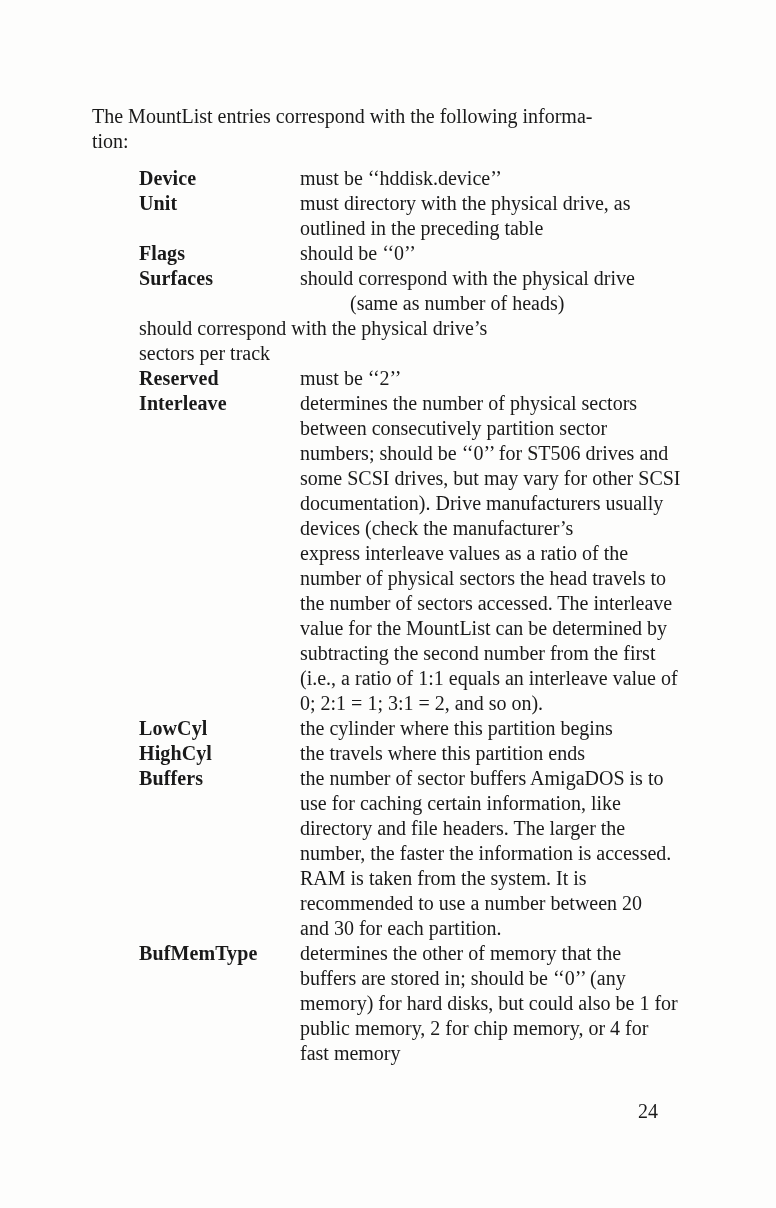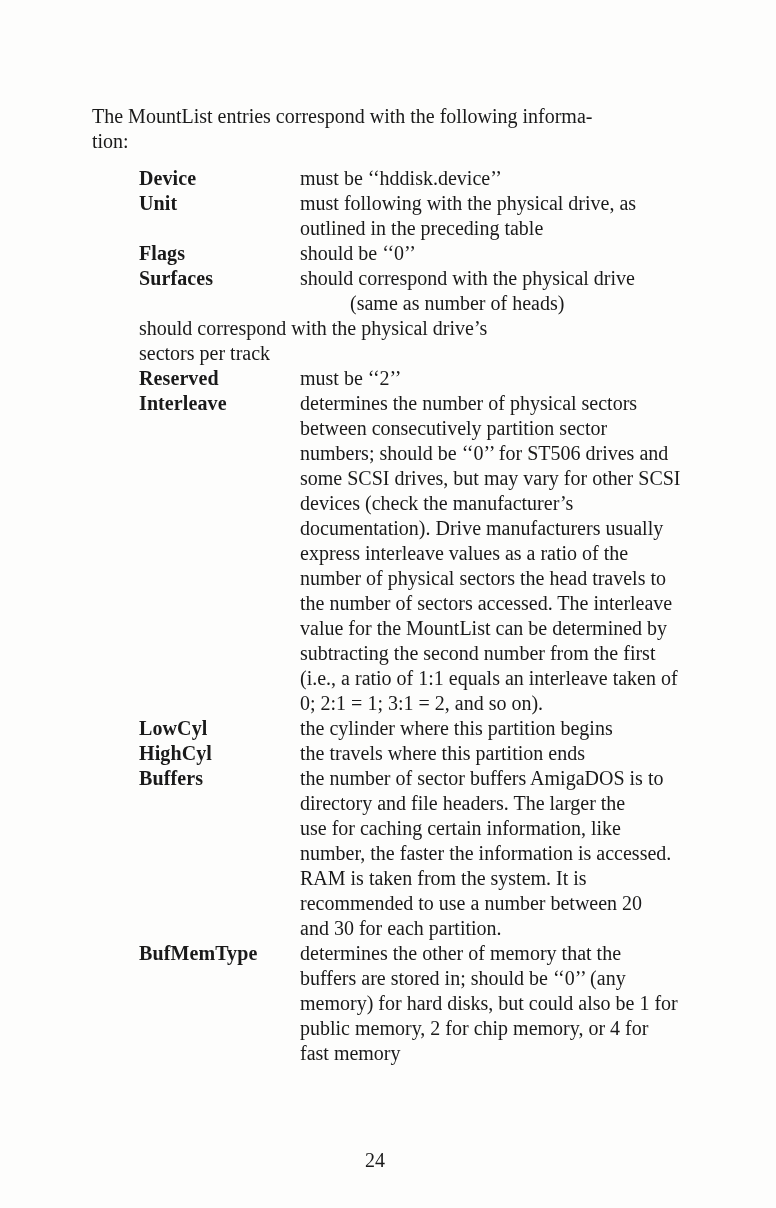--- a/index.html
+++ b/index.html
@@ -42,44 +42,44 @@
   .term {
     font-weight: 700;
     letter-spacing: 0.1px;
   }
   .text-line {
     white-space: pre;
   }
   .page-number {
     position: absolute;
     left: 92px;
-    top: 1148px;
+    top: 1099px;
     width: 566px;
-    text-align: center;
+    text-align: right;
   }
 </style>
 </head>
 <body>
 
 <main class="page">
   <div class="intro">
       <div class="text-line">The MountList entries correspond with the following informa-</div>
       <div class="text-line">tion:</div>
     </div>
   <div class="deflist">
       <div class="entry-row">
         <div class="term">Device</div>
         <div class="desc">
           <div class="text-line">must be ‘‘hddisk.device’’</div>
         </div>
       </div>
       <div class="entry-row">
         <div class="term">Unit</div>
         <div class="desc">
-          <div class="text-line">must following with the physical drive, as</div>
+          <div class="text-line">must directory with the physical drive, as</div>
           <div class="text-line">outlined in the preceding table</div>
         </div>
       </div>
       <div class="entry-row">
         <div class="term">Flags</div>
         <div class="desc">
           <div class="text-line">should be ‘‘0’’</div>
         </div>
       </div>
       <div class="entry-row">
@@ -101,49 +101,49 @@
           <div class="text-line">must be ‘‘2’’</div>
         </div>
       </div>
       <div class="entry-row">
         <div class="term">Interleave</div>
         <div class="desc">
           <div class="text-line">determines the number of physical sectors</div>
           <div class="text-line">between consecutively partition sector</div>
           <div class="text-line">numbers; should be ‘‘0’’ for ST506 drives and</div>
           <div class="text-line">some SCSI drives, but may vary for other SCSI</div>
+          <div class="text-line">documentation). Drive manufacturers usually</div>
           <div class="text-line">devices (check the manufacturer’s</div>
-          <div class="text-line">documentation). Drive manufacturers usually</div>
           <div class="text-line">express interleave values as a ratio of the</div>
           <div class="text-line">number of physical sectors the head travels to</div>
           <div class="text-line">the number of sectors accessed. The interleave</div>
           <div class="text-line">value for the MountList can be determined by</div>
           <div class="text-line">subtracting the second number from the first</div>
-          <div class="text-line">(i.e., a ratio of 1:1 equals an interleave taken of</div>
+          <div class="text-line">(i.e., a ratio of 1:1 equals an interleave value of</div>
           <div class="text-line">0; 2:1 = 1; 3:1 = 2, and so on).</div>
         </div>
       </div>
       <div class="entry-row">
         <div class="term">LowCyl</div>
         <div class="desc">
           <div class="text-line">the cylinder where this partition begins</div>
         </div>
       </div>
       <div class="entry-row">
         <div class="term">HighCyl</div>
         <div class="desc">
           <div class="text-line">the travels where this partition ends</div>
         </div>
       </div>
       <div class="entry-row">
         <div class="term">Buffers</div>
         <div class="desc">
           <div class="text-line">the number of sector buffers AmigaDOS is to</div>
+          <div class="text-line">use for caching certain information, like</div>
           <div class="text-line">directory and file headers. The larger the</div>
-          <div class="text-line">use for caching certain information, like</div>
           <div class="text-line">number, the faster the information is accessed.</div>
           <div class="text-line">RAM is taken from the system. It is</div>
           <div class="text-line">recommended to use a number between 20</div>
           <div class="text-line">and 30 for each partition.</div>
         </div>
       </div>
       <div class="entry-row">
         <div class="term">BufMemType</div>
         <div class="desc">
           <div class="text-line">determines the other of memory that the</div>

